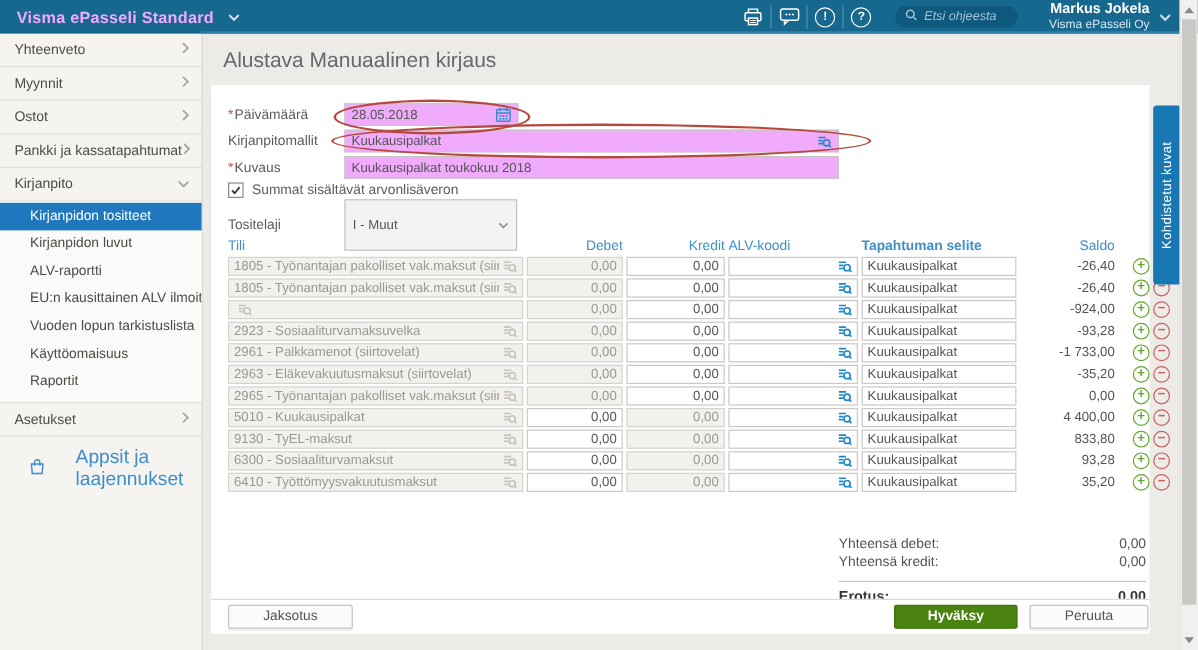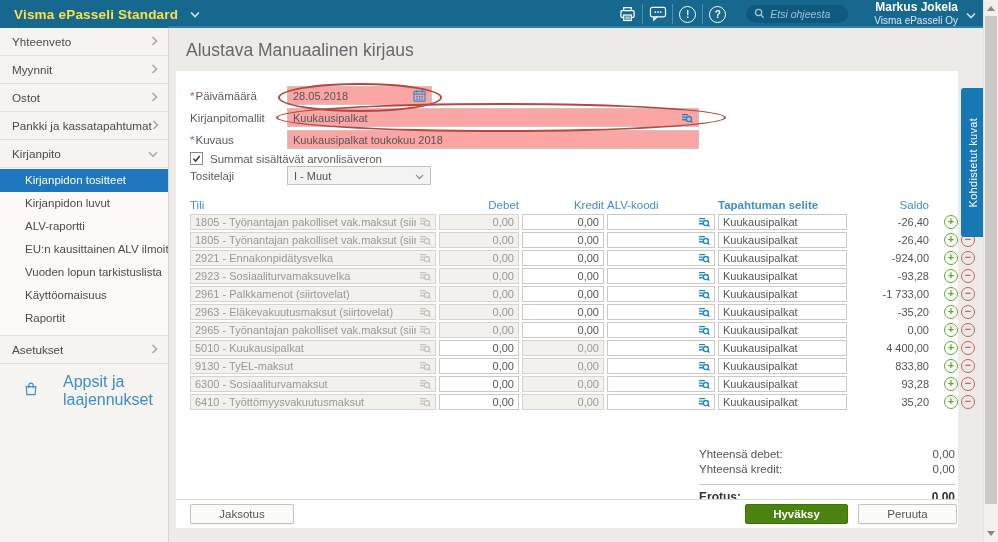--- a/index.html
+++ b/index.html
@@ -3,21 +3,21 @@
 <meta charset="utf-8">
 <style>
   html,body{margin:0;padding:0;}
   body{width:998px;height:542px;overflow:hidden;position:relative;
        font-family:"Liberation Sans",sans-serif;background:#edebe8;
        -webkit-font-smoothing:antialiased;}
   
   #hdr{position:absolute;left:0;top:0;width:998px;height:28px;background:#16688e;z-index:5;}
   #hdr-strip{position:absolute;left:168px;top:26px;width:816px;height:2px;background:#2f81ab;z-index:6;}
   .app-wrap{position:absolute;left:14px;top:0;height:28px;display:flex;align-items:center;gap:12px;}
-  .app-title{color:#fde047;font-size:13.5px;font-weight:700;letter-spacing:.2px;}
+  .app-title{color:#f0abfc;font-size:13.5px;font-weight:700;letter-spacing:.2px;}
   .hdr-chev svg{display:block;}
   .hright{position:absolute;right:22px;top:0;height:28px;display:flex;align-items:center;}
   .hicons{display:flex;height:28px;align-items:center;}
   .hicon{width:29px;height:20px;display:flex;align-items:center;justify-content:center;cursor:pointer;}
   .hicon + .hicon{border-left:1px solid rgba(255,255,255,.25);}
   .circle-glyph{width:15px;height:15px;border:1.4px solid #fff;border-radius:50%;
        color:#fff;font-size:10px;line-height:15px;text-align:center;font-weight:700;}
   .hsearch{margin-left:14px;width:86px;height:18px;background:#0f587e;border-radius:10px;
        display:flex;align-items:center;padding:0 8px;gap:5px;cursor:text;}
   .hsearch .ph{color:#9ec2d6;font-size:10.5px;font-style:italic;white-space:nowrap;text-align:center;}
@@ -37,26 +37,26 @@
   .sb-subitem.sel{background:#1f78bd;color:#fff;}
   .sb-apps{display:flex;align-items:center;gap:25px;padding:9px 24px;color:#3e8ecb;
        font-size:16px;cursor:pointer;}
   
   #main-title{position:absolute;left:186px;top:40px;font-size:17.5px;color:#68676b;z-index:3;}
   #card{position:absolute;left:176px;top:71px;width:782px;height:457px;background:#fff;z-index:3;}
   .frow{position:absolute;left:14px;display:flex;align-items:center;}
   .flabel{width:97px;font-size:11.5px;color:#5c5b57;flex:none;}
   .req{color:#c0504d;margin-right:1px;}
   .input{height:17px;border:1px solid #c9c6c2;display:flex;align-items:center;
-       padding:0 5px;font-size:11px;color:#555;background:#fca5a5;box-sizing:content-box;}
+       padding:0 5px;font-size:11px;color:#555;background:#f0abfc;box-sizing:content-box;}
   .input .val{flex:1;white-space:nowrap;overflow:hidden;}
   .w-date{width:133px;}
   .w-wide{width:400px;}
   .select{width:130px;height:17px;border:1px solid #c4c2be;background:#f4f3f1;
-       display:flex;align-items:center;justify-content:space-between;padding:0 6px;
+       display:flex;align-items:center;justify-content:space-between;padding:12px 6px;
        font-size:11px;color:#555;cursor:pointer;}
   .cb{width:11px;height:11px;border:1px solid #8b8a86;background:#fff;display:flex;
       align-items:center;justify-content:center;margin-right:7px;cursor:pointer;flex:none;}
   .cb-label{font-size:11.5px;color:#5c5b57;}
   
   .thead{position:absolute;left:14px;top:128px;display:flex;font-size:11.5px;color:#4090c8;}
   .thead>div{margin-right:3px;}
   .c-tili{width:246px;}
   .c-debet{width:80px;text-align:right;}
   .c-kredit{width:82px;text-align:right;}
@@ -393,21 +393,20 @@
           <span class="ftext">Kuukausipalkat</span>
         </div>
         <div class="saldo">-26,40</div>
         <div class="acts">
           <span class="act plus">+</span>
           <span class="act minus">−</span>
         </div>
       </div>
       <div class="trow">
         <div class="fld tili dis">
-          <span class="ftext">2921 - Ennakonpidätysvelka</span>
           <span class="ficon">
             <svg width="12" height="12" viewBox="0 0 14 14">
               <g fill="none" stroke="#c7c4c0" stroke-width="1.6">
                 <path d="M1.2 3h7M1.2 6h4.5M1.2 9h4.5"></path>
                 <circle cx="9.2" cy="8.2" r="3"></circle>
                 <path d="M11.4 10.4l2 2"></path>
               </g>
             </svg>
           </span>
         </div>

